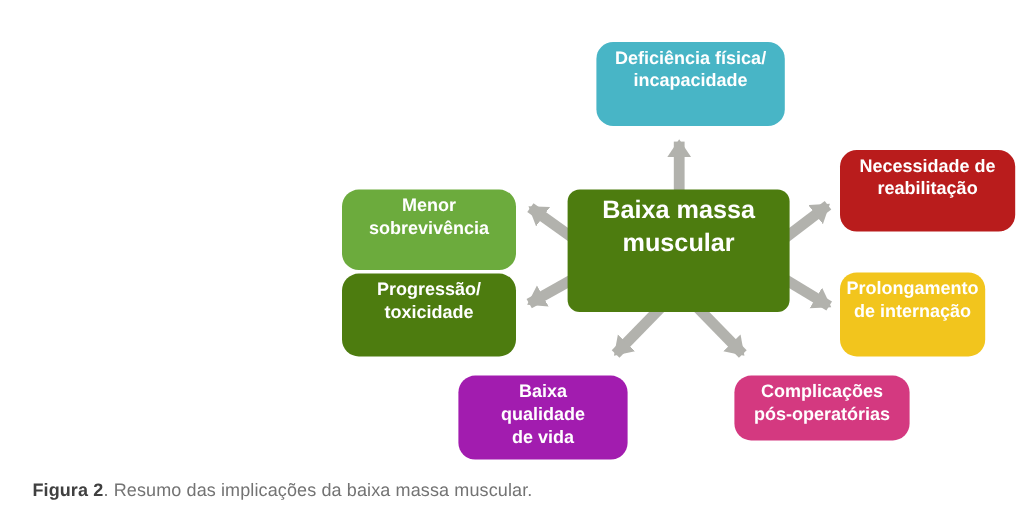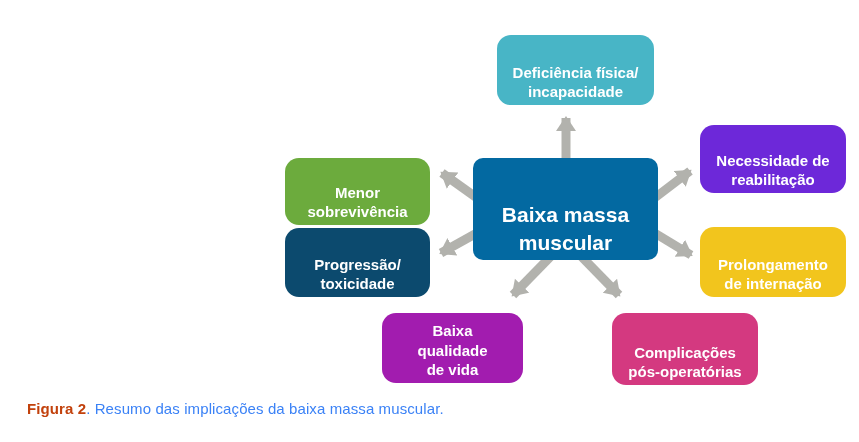--- a/index.html
+++ b/index.html
@@ -19,21 +19,21 @@
     position: absolute;
     left: 0;
     top: 0;
     width: 859px;
     height: 442px;
   }
   .node {
     position: absolute;
     border-radius: 14px;
     display: flex;
-    align-items: flex-end;
+    align-items: flex-start;
     justify-content: center;
     text-align: center;
     color: #ffffff;
     font-weight: 700;
     font-size: 15px;
     line-height: 1.28;
     white-space: pre-line;
     box-sizing: border-box;
     padding: 4px 6px;
   }
@@ -44,25 +44,25 @@
   }
   .caption {
     position: absolute;
     left: 27px;
     top: 400px;
     font-size: 15px;
     letter-spacing: 0.1px;
   }
   .caption .fig-label {
     font-weight: 700;
-    color: #c2410c;
+    color: #404040;
   }
   .caption .fig-text {
     font-weight: 400;
-    color: #3b82f6;
+    color: #737373;
   }
 </style>
 </head>
 <body>
 
 <div class="stage">
 
   <svg class="arrows-layer" viewBox="0 0 859 442" xmlns="http://www.w3.org/2000/svg">
     <defs>
       <marker id="ah" markerUnits="userSpaceOnUse" markerWidth="24" markerHeight="24" refX="13" refY="10" orient="auto">
@@ -71,57 +71,57 @@
     </defs>
     <line x1="566" y1="162" x2="566" y2="118" stroke-width="9" marker-end="url(#ah)" stroke="#b2b2ad"></line>
     <line x1="484" y1="203" x2="442" y2="173" stroke-width="9" marker-end="url(#ah)" stroke="#b2b2ad"></line>
     <line x1="648" y1="203" x2="690" y2="171" stroke-width="9" marker-end="url(#ah)" stroke="#b2b2ad"></line>
     <line x1="484" y1="229" x2="441" y2="253" stroke-width="9" marker-end="url(#ah)" stroke="#b2b2ad"></line>
     <line x1="648" y1="229" x2="691" y2="255" stroke-width="9" marker-end="url(#ah)" stroke="#b2b2ad"></line>
     <line x1="551" y1="256" x2="513" y2="295" stroke-width="9" marker-end="url(#ah)" stroke="#b2b2ad"></line>
     <line x1="581" y1="256" x2="619" y2="295" stroke-width="9" marker-end="url(#ah)" stroke="#b2b2ad"></line>
   </svg>
 
-  <div class="node node-center" style="left: 473px; top: 158px; width: 185px; height: 102px; background-color: #0369a1;">
+  <div class="node node-center" style="left: 473px; top: 158px; width: 185px; height: 102px; background-color: #4d7c0f;">
     <span>Baixa massa
 muscular</span>
   </div>
 
   <div class="node" style="left: 497px; top: 35px; width: 157px; height: 70px; background-color: rgb(72, 181, 198);">
     <span>Deficiência física/
 incapacidade</span>
   </div>
 
   <div class="node" style="left: 285px; top: 125px; width: 145px; height: 67px; background-color: rgb(108, 171, 61); margin-top: 33px;">
     <span>Menor
 sobrevivência</span>
   </div>
 
-  <div class="node" style="left: 700px; top: 125px; width: 146px; height: 68px; background-color: #6d28d9;">
+  <div class="node" style="left: 700px; top: 125px; width: 146px; height: 68px; background-color: #b91c1c;">
     <span>Necessidade de
 reabilitação</span>
   </div>
 
-  <div class="node" style="left: 285px; top: 228px; width: 145px; height: 69px; background-color: #0c4a6e;">
+  <div class="node" style="left: 285px; top: 228px; width: 145px; height: 69px; background-color: #4d7c0f;">
     <span>Progressão/
 toxicidade</span>
   </div>
 
-  <div class="node" style="left: 700px; top: 227px; width: 146px; height: 70px; background-color: rgb(242, 197, 29);">
+  <div class="node" style="left: 700px; top: 227px; width: 121px; height: 70px; background-color: rgb(242, 197, 29);">
     <span>Prolongamento
 de internação</span>
   </div>
 
   <div class="node" style="left: 382px; top: 313px; width: 141px; height: 70px; background-color: #a21caf;">
     <span>Baixa
 qualidade
 de vida</span>
   </div>
 
-  <div class="node" style="left: 612px; top: 313px; width: 146px; height: 72px; background-color: rgb(212, 57, 128);">
+  <div class="node" style="left: 612px; top: 313px; width: 146px; height: 54px; background-color: rgb(212, 57, 128);">
     <span>Complicações
 pós-operatórias</span>
   </div>
 
   <div class="caption">
     <span class="fig-label">Figura 2</span><span class="fig-text">. Resumo das implicações da baixa massa muscular.</span>
   </div>
 
 </div>
 

